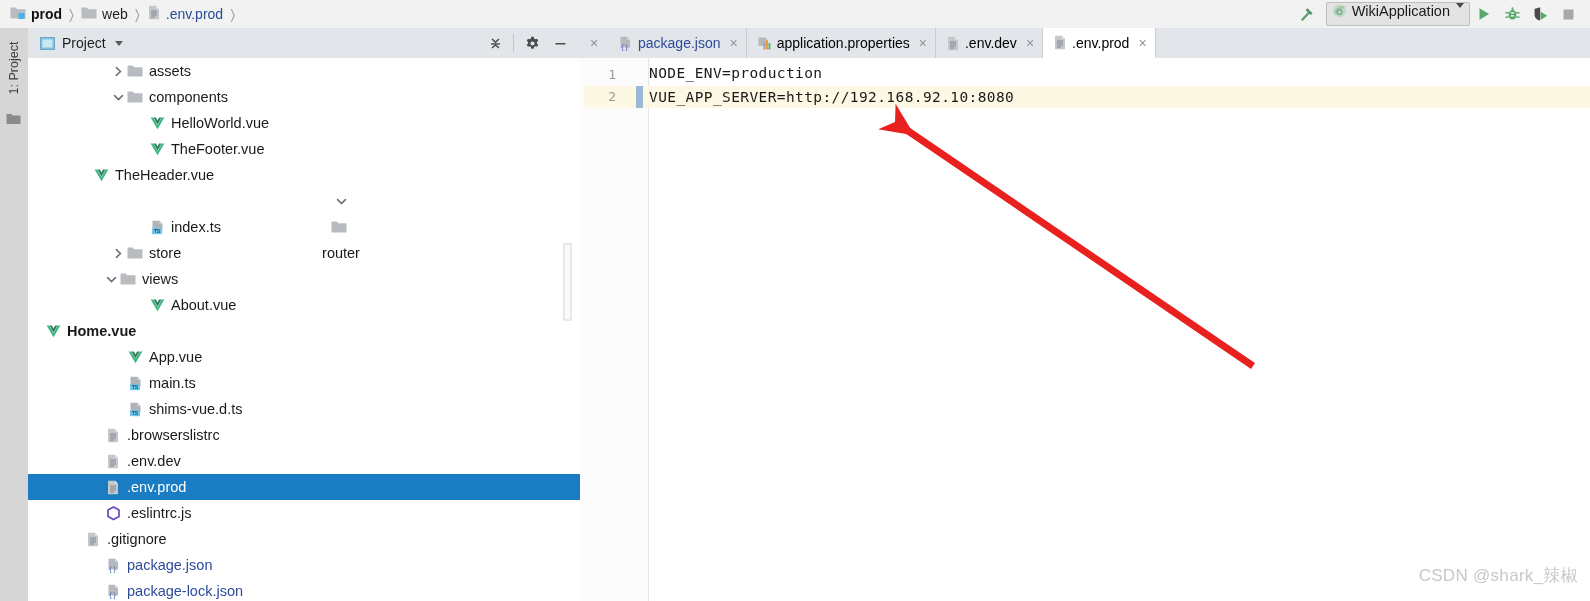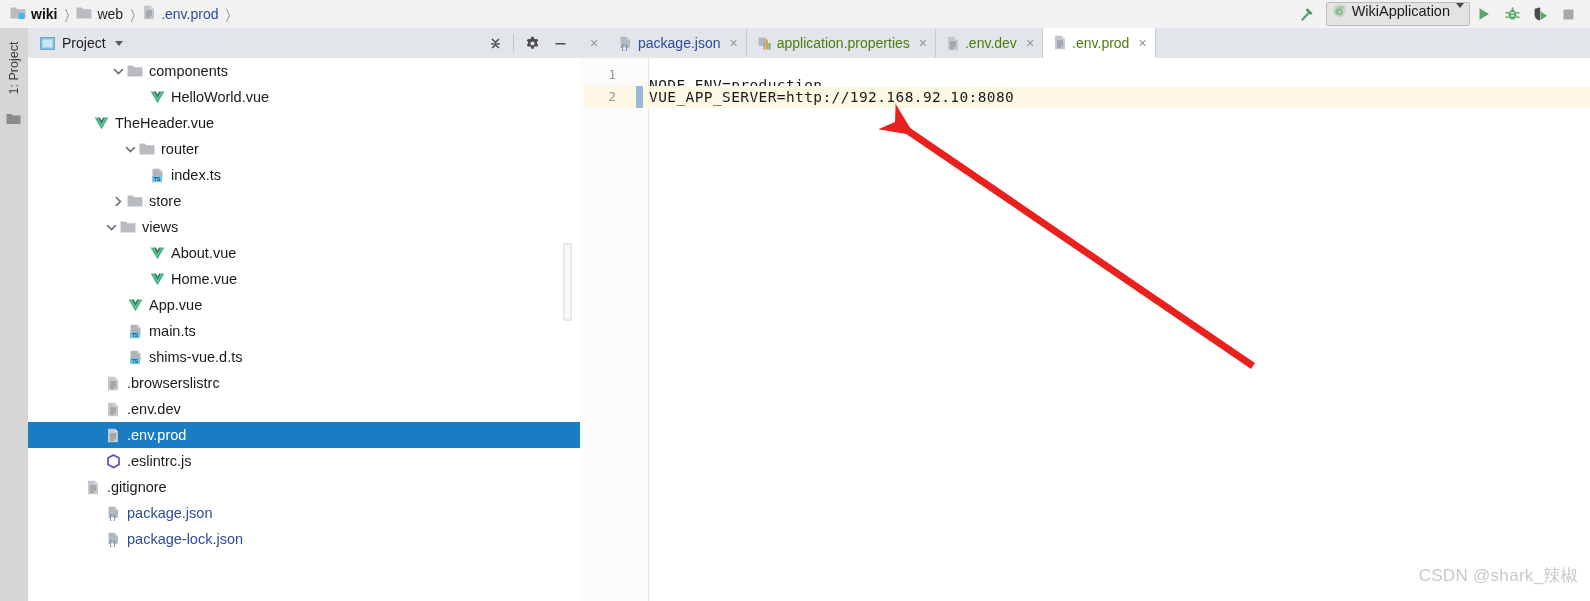--- a/index.html
+++ b/index.html
@@ -98,21 +98,21 @@
     background:#e2e5e9;border-bottom:1px solid #c4c8cc;
     display:flex;align-items:flex-end;
   }
   .tabstub{width:28px;height:30px;display:flex;align-items:center;justify-content:center;}
   .tab{
     height:30px;display:flex;align-items:center;padding:0 8px 0 10px;
     border-right:1px solid #c9cdd1;box-sizing:border-box;
   }
   .tab.active{background:#fff;border-bottom:1px solid #fff;}
   .tab .tico{margin-right:5px;display:flex;align-items:center;}
-  .tab .tlbl{font-size:14px;color:#4d7c0f;}
+  .tab .tlbl{font-size:14px;color:#000000;}
   .tab .tlbl.blue{color:#2b4b9b;}
   .tab .tclose{margin-left:9px;color:#8f9499;font-size:14px;line-height:1;}
 
   .codearea{position:absolute;left:0;top:30px;width:946px;height:543px;background:#fff;}
   .gutter{
     position:absolute;left:-64px;top:0;width:68px;height:543px;
     background:#fbfbfb;border-right:1px solid #e6e6e6;
   }
   .gutter-num{
     position:absolute;right:44px;width:40px;text-align:right;
@@ -139,21 +139,21 @@
 
 <div class="app">
 
   <div class="topbar">
     <div class="breadcrumb" id="breadcrumb">
         <div class="crumb bold">
           <span class="ico" style="margin-right: 0px;"><svg width="16" height="14" viewBox="0 0 16 14">
               <path d="M0.5 1.5 L5.8 1.5 L7.1 3.2 L15.5 3.2 L15.5 12.5 L0.5 12.5 Z" fill="#b8bcc0"></path>
               <rect x="8.5" y="7" width="6" height="6" fill="#46b6e8"></rect>
             </svg></span>
-          <span class="ctext">wiki</span>
+          <span class="ctext">prod</span>
         </div>
         <span class="sep">〉</span>
         <div class="crumb ">
           <span class="ico" style="margin-right: 0px;"><svg width="16" height="14" viewBox="0 0 16 14">
               <path d="M0.5 1.5 L5.8 1.5 L7.1 3.2 L15.5 3.2 L15.5 12.5 L0.5 12.5 Z" fill="#b8bcc0"></path>
             </svg></span>
           <span class="ctext">web</span>
         </div>
         <span class="sep">〉</span>
         <div class="crumb link">
@@ -254,51 +254,74 @@
           <svg width="15" height="15" viewBox="0 0 15 15">
               <rect x="2.5" y="7" width="10" height="1.5" fill="#4a4a4a"></rect>
             </svg>
         </div>
       </div>
     </div>
     <div class="tree" id="tree">
         <div class="row" style="padding-left: 82px;">
           <span class="chev">
             <svg width="11" height="11" viewBox="0 0 11 11">
+              <path d="M3.4 1.6 L7.4 5.5 L3.4 9.4" stroke="#6e7276" stroke-width="1.6" fill="none" stroke-linecap="round"></path>
+            </svg>
+          </span>
+          <span class="ico">
+            <svg width="16" height="14" viewBox="0 0 16 14">
+              <path d="M0.5 1.5 L5.8 1.5 L7.1 3.2 L15.5 3.2 L15.5 12.5 L0.5 12.5 Z" fill="#b8bcc0"></path>
+            </svg>
+          </span>
+          <span class="lbl">assets</span>
+        </div>
+        <div class="row" style="padding-left: 82px;">
+          <span class="chev">
+            <svg width="11" height="11" viewBox="0 0 11 11">
               <path d="M1.6 3.6 L5.5 7.5 L9.4 3.6" stroke="#6e7276" stroke-width="1.6" fill="none" stroke-linecap="round"></path>
             </svg>
           </span>
           <span class="ico">
             <svg width="16" height="14" viewBox="0 0 16 14">
               <path d="M0.5 1.5 L5.8 1.5 L7.1 3.2 L15.5 3.2 L15.5 12.5 L0.5 12.5 Z" fill="#b8bcc0"></path>
             </svg>
           </span>
           <span class="lbl">components</span>
         </div>
         <div class="row" style="padding-left: 104px;">
           <span class="chev"></span>
           <span class="ico">
             <svg width="15" height="14" viewBox="0 0 15 14">
               <path d="M0.6 1.4 L3.3 1.4 L7.5 9 L11.7 1.4 L14.4 1.4 L7.5 13.2 Z" fill="#41b883"></path>
               <path d="M3.6 1.4 L5.9 1.4 L7.5 4.4 L9.1 1.4 L11.4 1.4 L7.5 8.4 Z" fill="#2e7d5b"></path>
             </svg>
           </span>
           <span class="lbl">HelloWorld.vue</span>
         </div>
-        <div class="row" style="padding-left: 48px;">
+        <div class="row" style="padding-left: 104px;">
           <span class="chev"></span>
           <span class="ico">
             <svg width="15" height="14" viewBox="0 0 15 14">
               <path d="M0.6 1.4 L3.3 1.4 L7.5 9 L11.7 1.4 L14.4 1.4 L7.5 13.2 Z" fill="#41b883"></path>
               <path d="M3.6 1.4 L5.9 1.4 L7.5 4.4 L9.1 1.4 L11.4 1.4 L7.5 8.4 Z" fill="#2e7d5b"></path>
             </svg>
           </span>
+          <span class="lbl">TheFooter.vue</span>
+        </div>
+        <div class="row" style="padding-left: 48px;">
+          <span class="chev"></span>
+          <span class="ico">
+            <svg width="15" height="14" viewBox="0 0 15 14">
+              <path d="M0.6 1.4 L3.3 1.4 L7.5 9 L11.7 1.4 L14.4 1.4 L7.5 13.2 Z" fill="#41b883"></path>
+              <path d="M3.6 1.4 L5.9 1.4 L7.5 4.4 L9.1 1.4 L11.4 1.4 L7.5 8.4 Z" fill="#2e7d5b"></path>
+            </svg>
+          </span>
           <span class="lbl">TheHeader.vue</span>
         </div>
-        <div class="row" style="padding-left: 94px;">
+        <div class="row" style="padding-left: 74px; flex-direction: column;">
           <span class="chev">
             <svg width="11" height="11" viewBox="0 0 11 11">
               <path d="M1.6 3.6 L5.5 7.5 L9.4 3.6" stroke="#6e7276" stroke-width="1.6" fill="none" stroke-linecap="round"></path>
             </svg>
           </span>
           <span class="ico">
             <svg width="16" height="14" viewBox="0 0 16 14">
               <path d="M0.5 1.5 L5.8 1.5 L7.1 3.2 L15.5 3.2 L15.5 12.5 L0.5 12.5 Z" fill="#b8bcc0"></path>
             </svg>
           </span>
@@ -345,21 +368,21 @@
         <div class="row" style="padding-left: 104px;">
           <span class="chev"></span>
           <span class="ico">
             <svg width="15" height="14" viewBox="0 0 15 14">
               <path d="M0.6 1.4 L3.3 1.4 L7.5 9 L11.7 1.4 L14.4 1.4 L7.5 13.2 Z" fill="#41b883"></path>
               <path d="M3.6 1.4 L5.9 1.4 L7.5 4.4 L9.1 1.4 L11.4 1.4 L7.5 8.4 Z" fill="#2e7d5b"></path>
             </svg>
           </span>
           <span class="lbl">About.vue</span>
         </div>
-        <div class="row" style="padding-left: 104px;">
+        <div class="row" style=" font-weight: bold;">
           <span class="chev"></span>
           <span class="ico">
             <svg width="15" height="14" viewBox="0 0 15 14">
               <path d="M0.6 1.4 L3.3 1.4 L7.5 9 L11.7 1.4 L14.4 1.4 L7.5 13.2 Z" fill="#41b883"></path>
               <path d="M3.6 1.4 L5.9 1.4 L7.5 4.4 L9.1 1.4 L11.4 1.4 L7.5 8.4 Z" fill="#2e7d5b"></path>
             </svg>
           </span>
           <span class="lbl">Home.vue</span>
         </div>
         <div class="row" style="padding-left: 82px;">
@@ -547,21 +570,21 @@
             </svg>
           </span>
           <span class="tlbl">.env.prod</span>
           <span class="tclose">×</span>
         </div>
       </div>
     <div class="codearea">
       <div class="gutter"></div>
       <div id="lines">
           <div class="gutter-num" style="top: 9px; left: -58px; width: 30px;">1</div>
-          <div class="codeline" style="top: 16px;">NODE_ENV=production</div>
+          <div class="codeline" style="top: 4px;">NODE_ENV=production</div>
           <div class="hl-row" style="top: 28px;"></div>
           <div class="change-marker" style="top: 28px; left: -8px;"></div>
           <div class="gutter-num" style="top: 31px; left: -58px; width: 30px;">2</div>
           <div class="codeline" style="top: 28px;">VUE_APP_SERVER=http://192.168.92.10:8080</div>
         </div>
     </div>
   </div>
 
   <svg class="annot">
     <defs>

